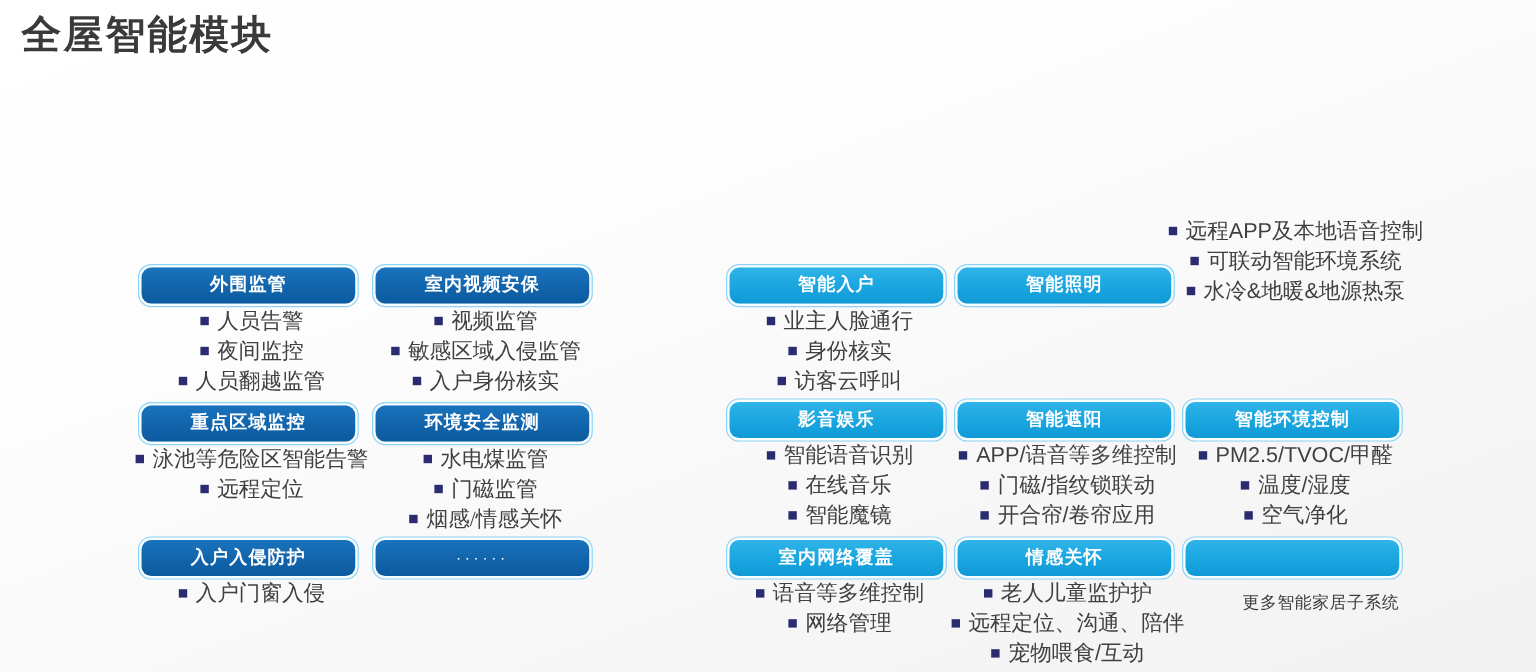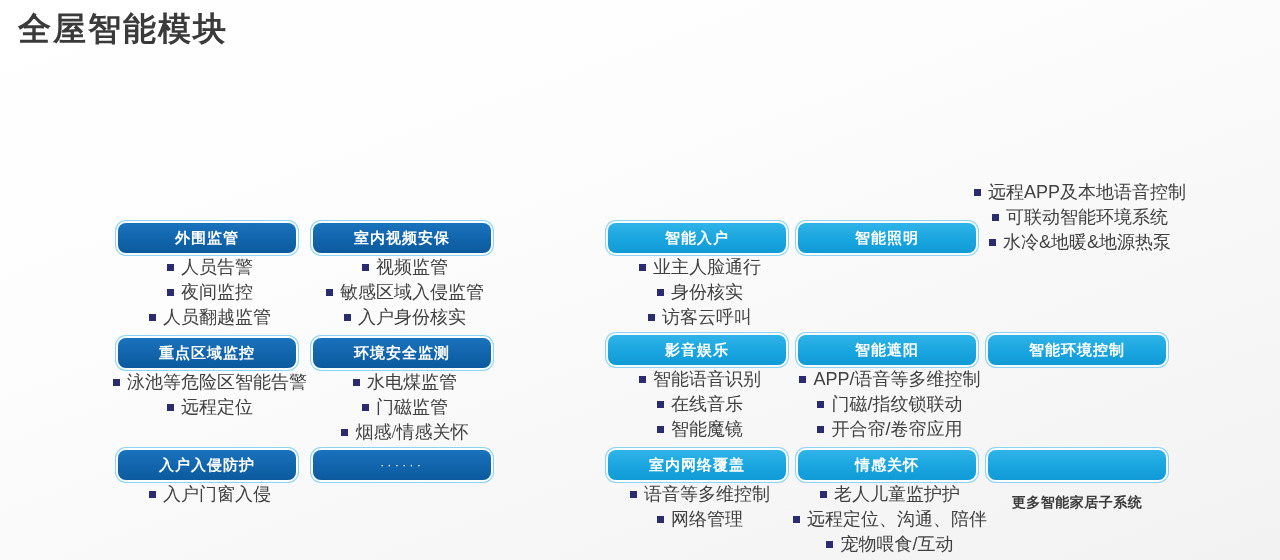--- a/index.html
+++ b/index.html
@@ -51,22 +51,22 @@
     font-size:18px;color:#404040;line-height:16px;
     margin:0 0 9px 0;white-space:nowrap;justify-content:center;
   }
   .bullet{
     display:inline-block;width:7px;height:7px;background:#2b2b70;
     margin:5px 7px 0 6px;flex:0 0 auto;
   }
   .item-text{display:inline-block;}
 
   .caption{
-    margin-top:14px;text-align:center;font-size:14px;
-    color:#3c3c3c;letter-spacing:.5px;white-space:nowrap;font-weight:bold;
+    margin-top:14px;text-align:right;font-size:14px;
+    color:#3c3c3c;letter-spacing:.5px;white-space:nowrap;
   }
 </style>
 </head>
 <body>
 
 <div class="page">
 
   <div class="title-area">
     <div class="page-title">全屋智能模块</div>
   </div>
@@ -252,20 +252,34 @@
               <span class="item-text">可联动智能环境系统</span>
             </li>
             <li>
               <span class="bullet"></span>
               <span class="item-text">水冷&amp;地暖&amp;地源热泵</span>
             </li>
           </ul>
         </div>
         <div class="group" style="top: 125px;">
           <div class="pill light">智能环境控制</div>
+          <ul class="items">
+            <li>
+              <span class="bullet"></span>
+              <span class="item-text">PM2.5/TVOC/甲醛</span>
+            </li>
+            <li>
+              <span class="bullet"></span>
+              <span class="item-text">温度/湿度</span>
+            </li>
+            <li>
+              <span class="bullet"></span>
+              <span class="item-text">空气净化</span>
+            </li>
+          </ul>
         </div>
         <div class="group" style="top: 240px;">
           <div class="pill light empty"></div>
           <div class="caption">更多智能家居子系统</div>
         </div>
       </div>
     </div>
 
 </div>
 

